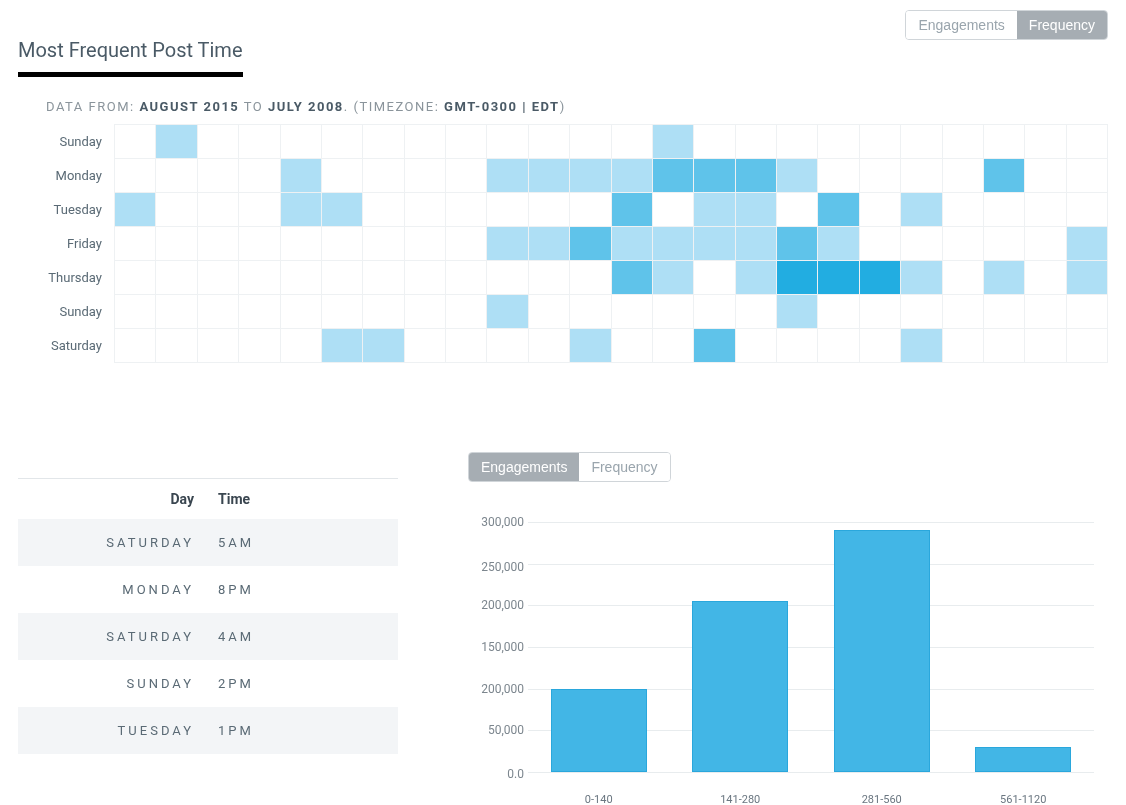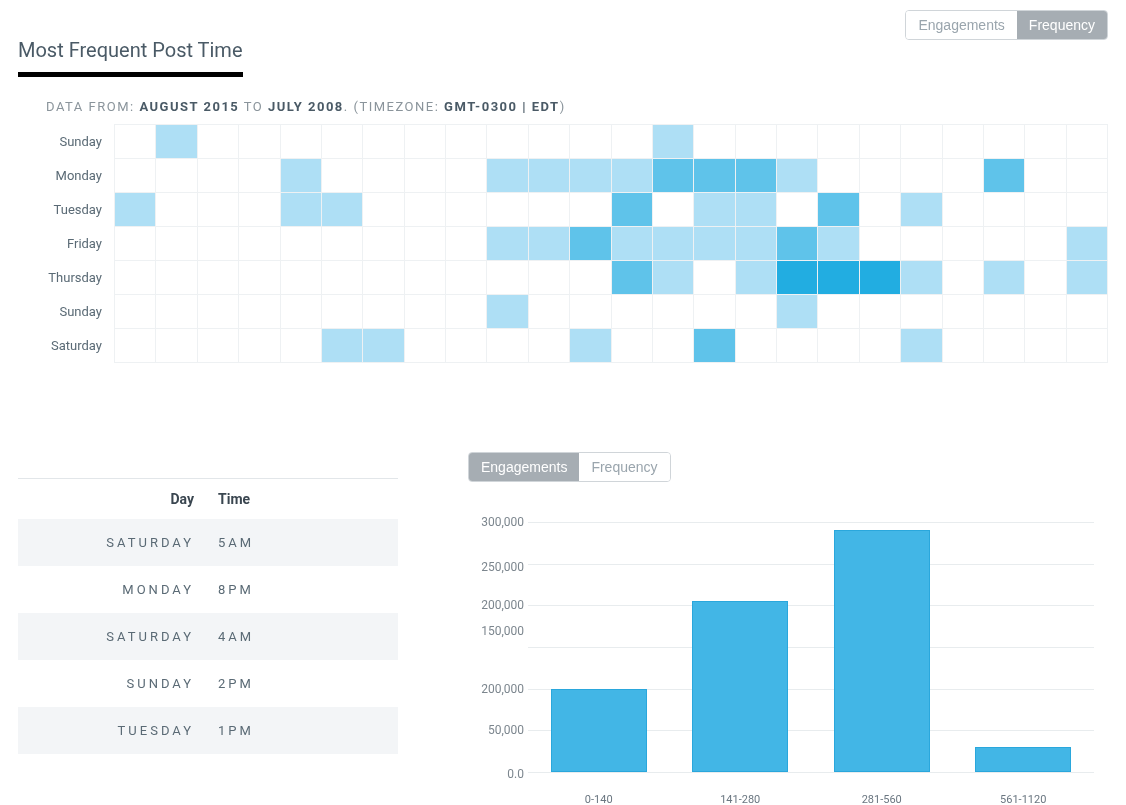--- a/index.html
+++ b/index.html
@@ -369,21 +369,21 @@
       </div>
     </div>
     <div class="opt-chart" id="opt-chart">
         <div class="opt-grid" style="top: 250px;"></div>
         <div class="opt-y" style="top: 245px;">0.0</div>
         <div class="opt-grid" style="top: 208.333px;"></div>
         <div class="opt-y" style="top: 201.333px;">50,000</div>
         <div class="opt-grid" style="top: 166.667px;"></div>
         <div class="opt-y" style="top: 159.667px;">200,000</div>
         <div class="opt-grid" style="top: 125px;"></div>
-        <div class="opt-y" style="top: 102px;">150,000</div>
+        <div class="opt-y" style="top: 118px;">150,000</div>
         <div class="opt-grid" style="top: 83.3333px;"></div>
         <div class="opt-y" style="top: 76.3333px;">200,000</div>
         <div class="opt-grid" style="top: 41.6667px;"></div>
         <div class="opt-y" style="top: 38px;">250,000</div>
         <div class="opt-grid" style="top: 0px;"></div>
         <div class="opt-y" style="top: -7px;">300,000</div>
         <div class="opt-bars">
           <div class="opt-barwrap">
             <div class="opt-bar" style="height: 83.3333px;"></div>
           </div>

